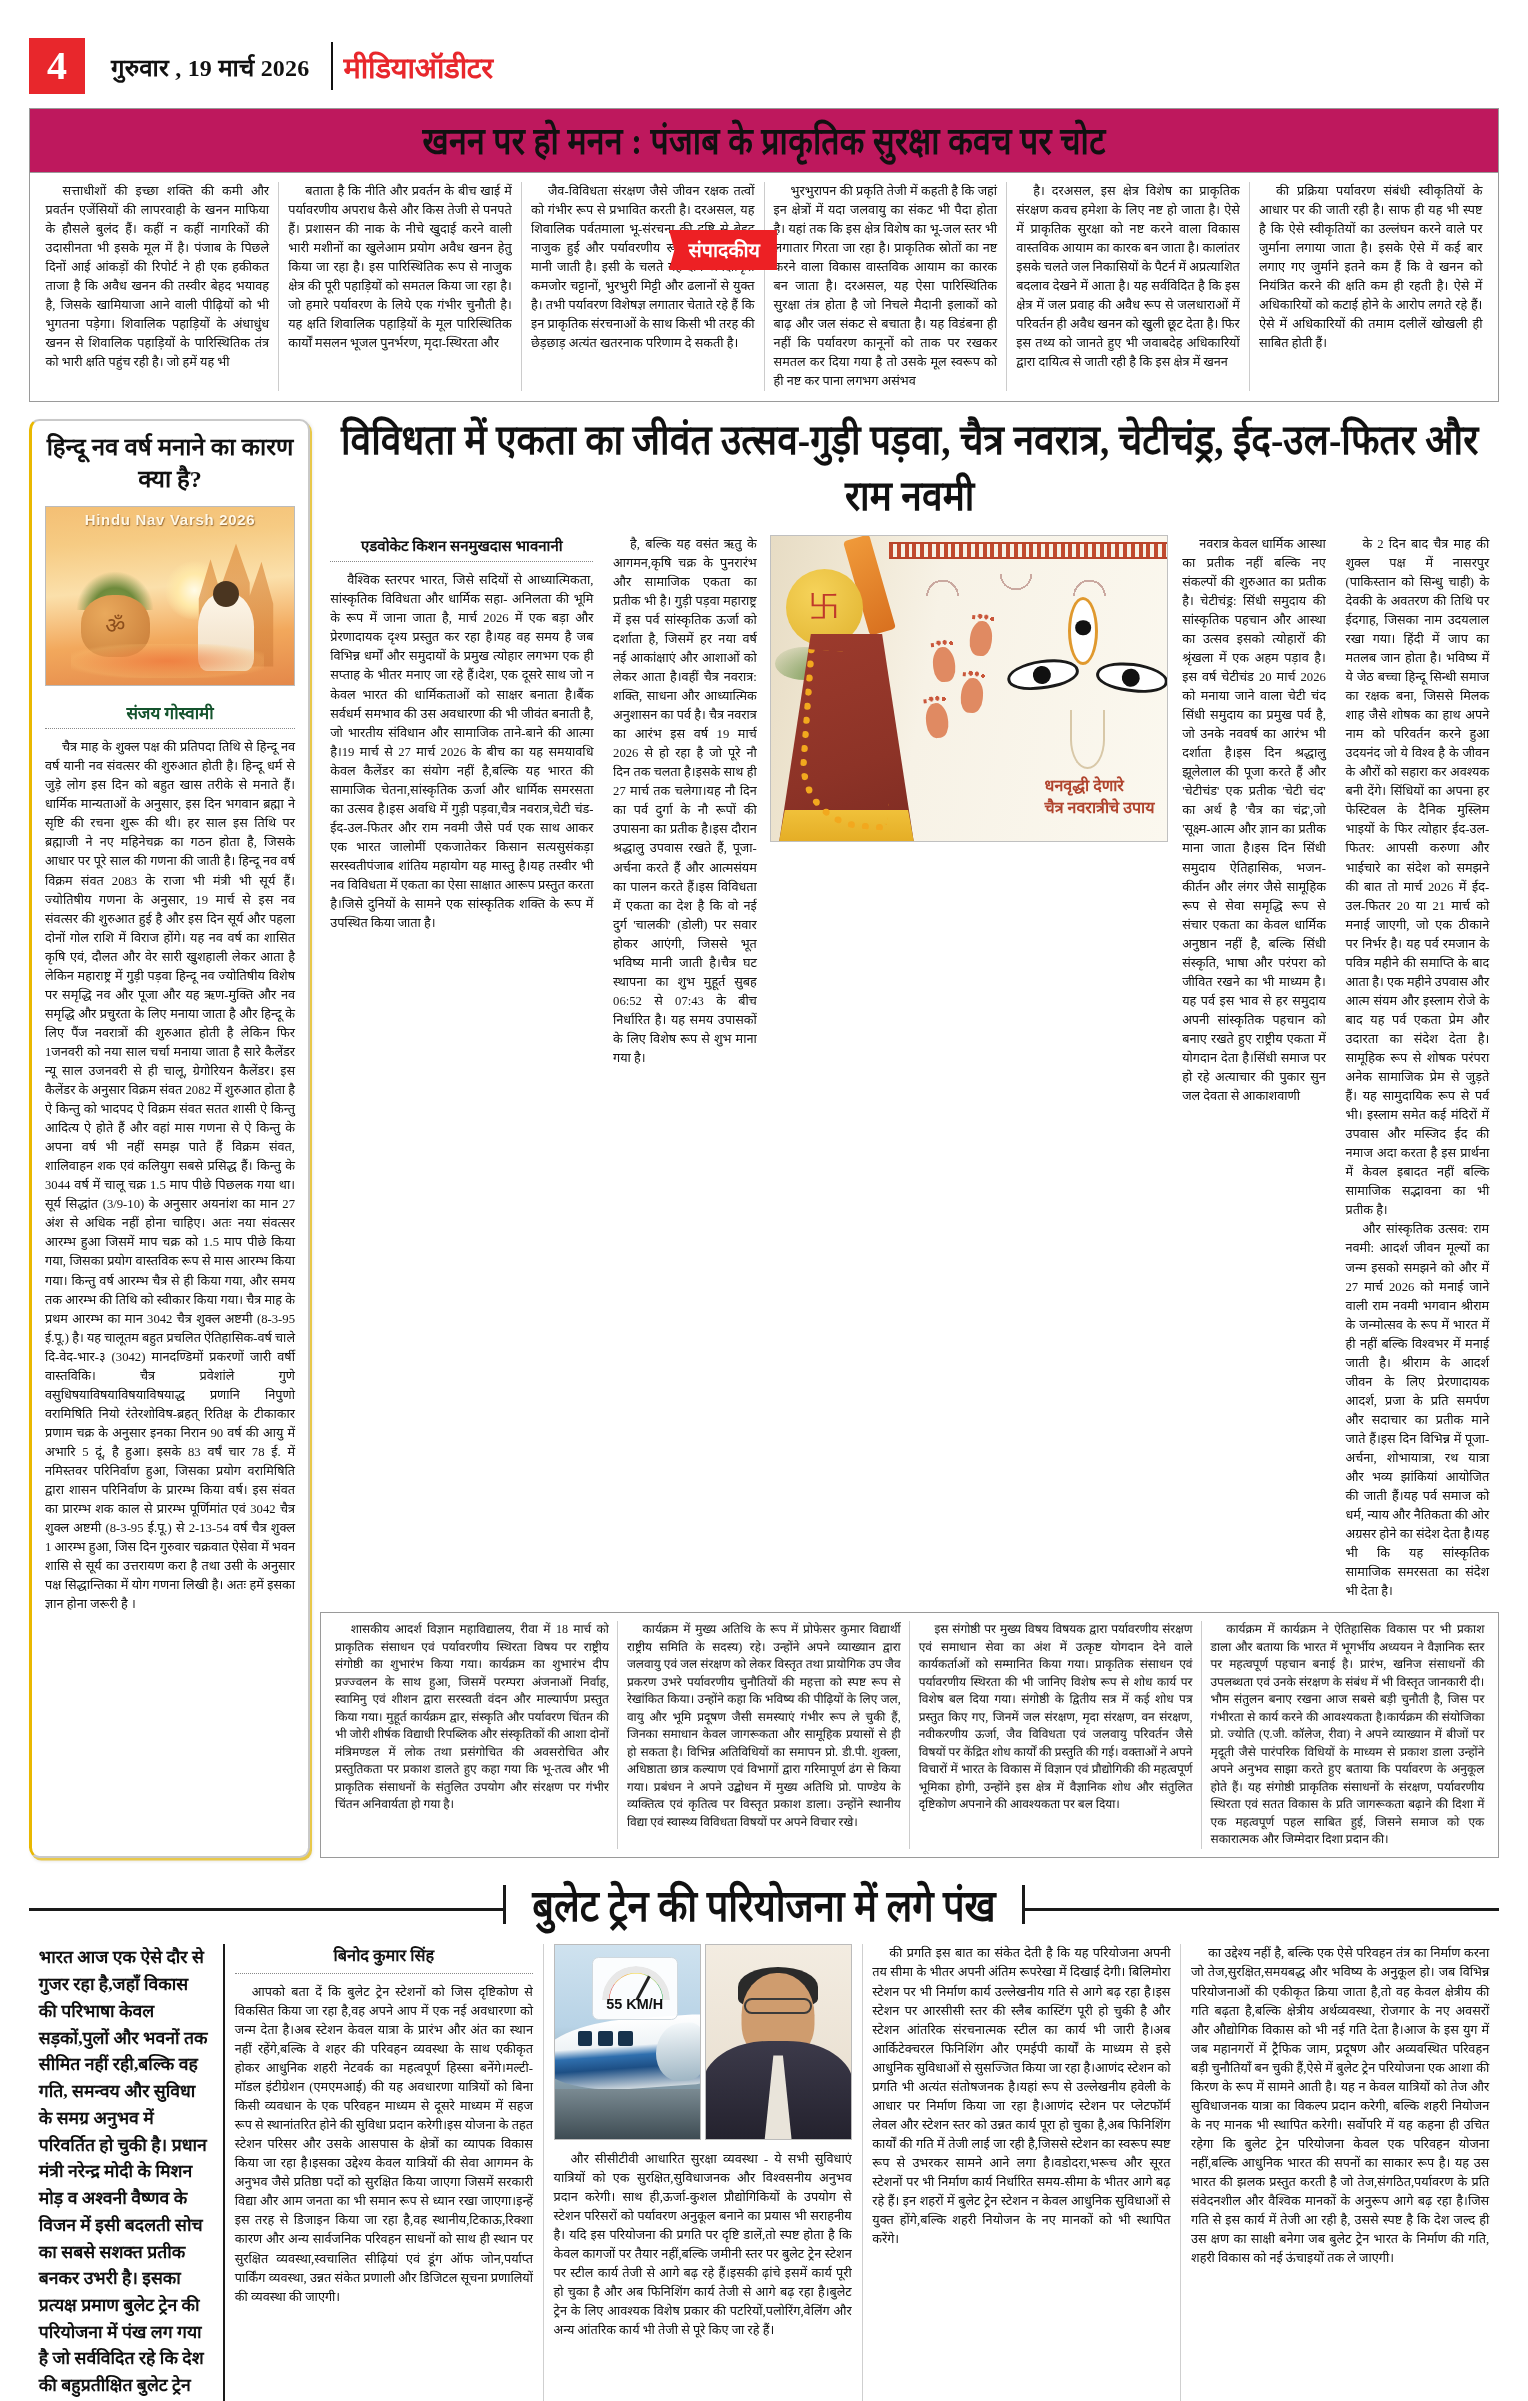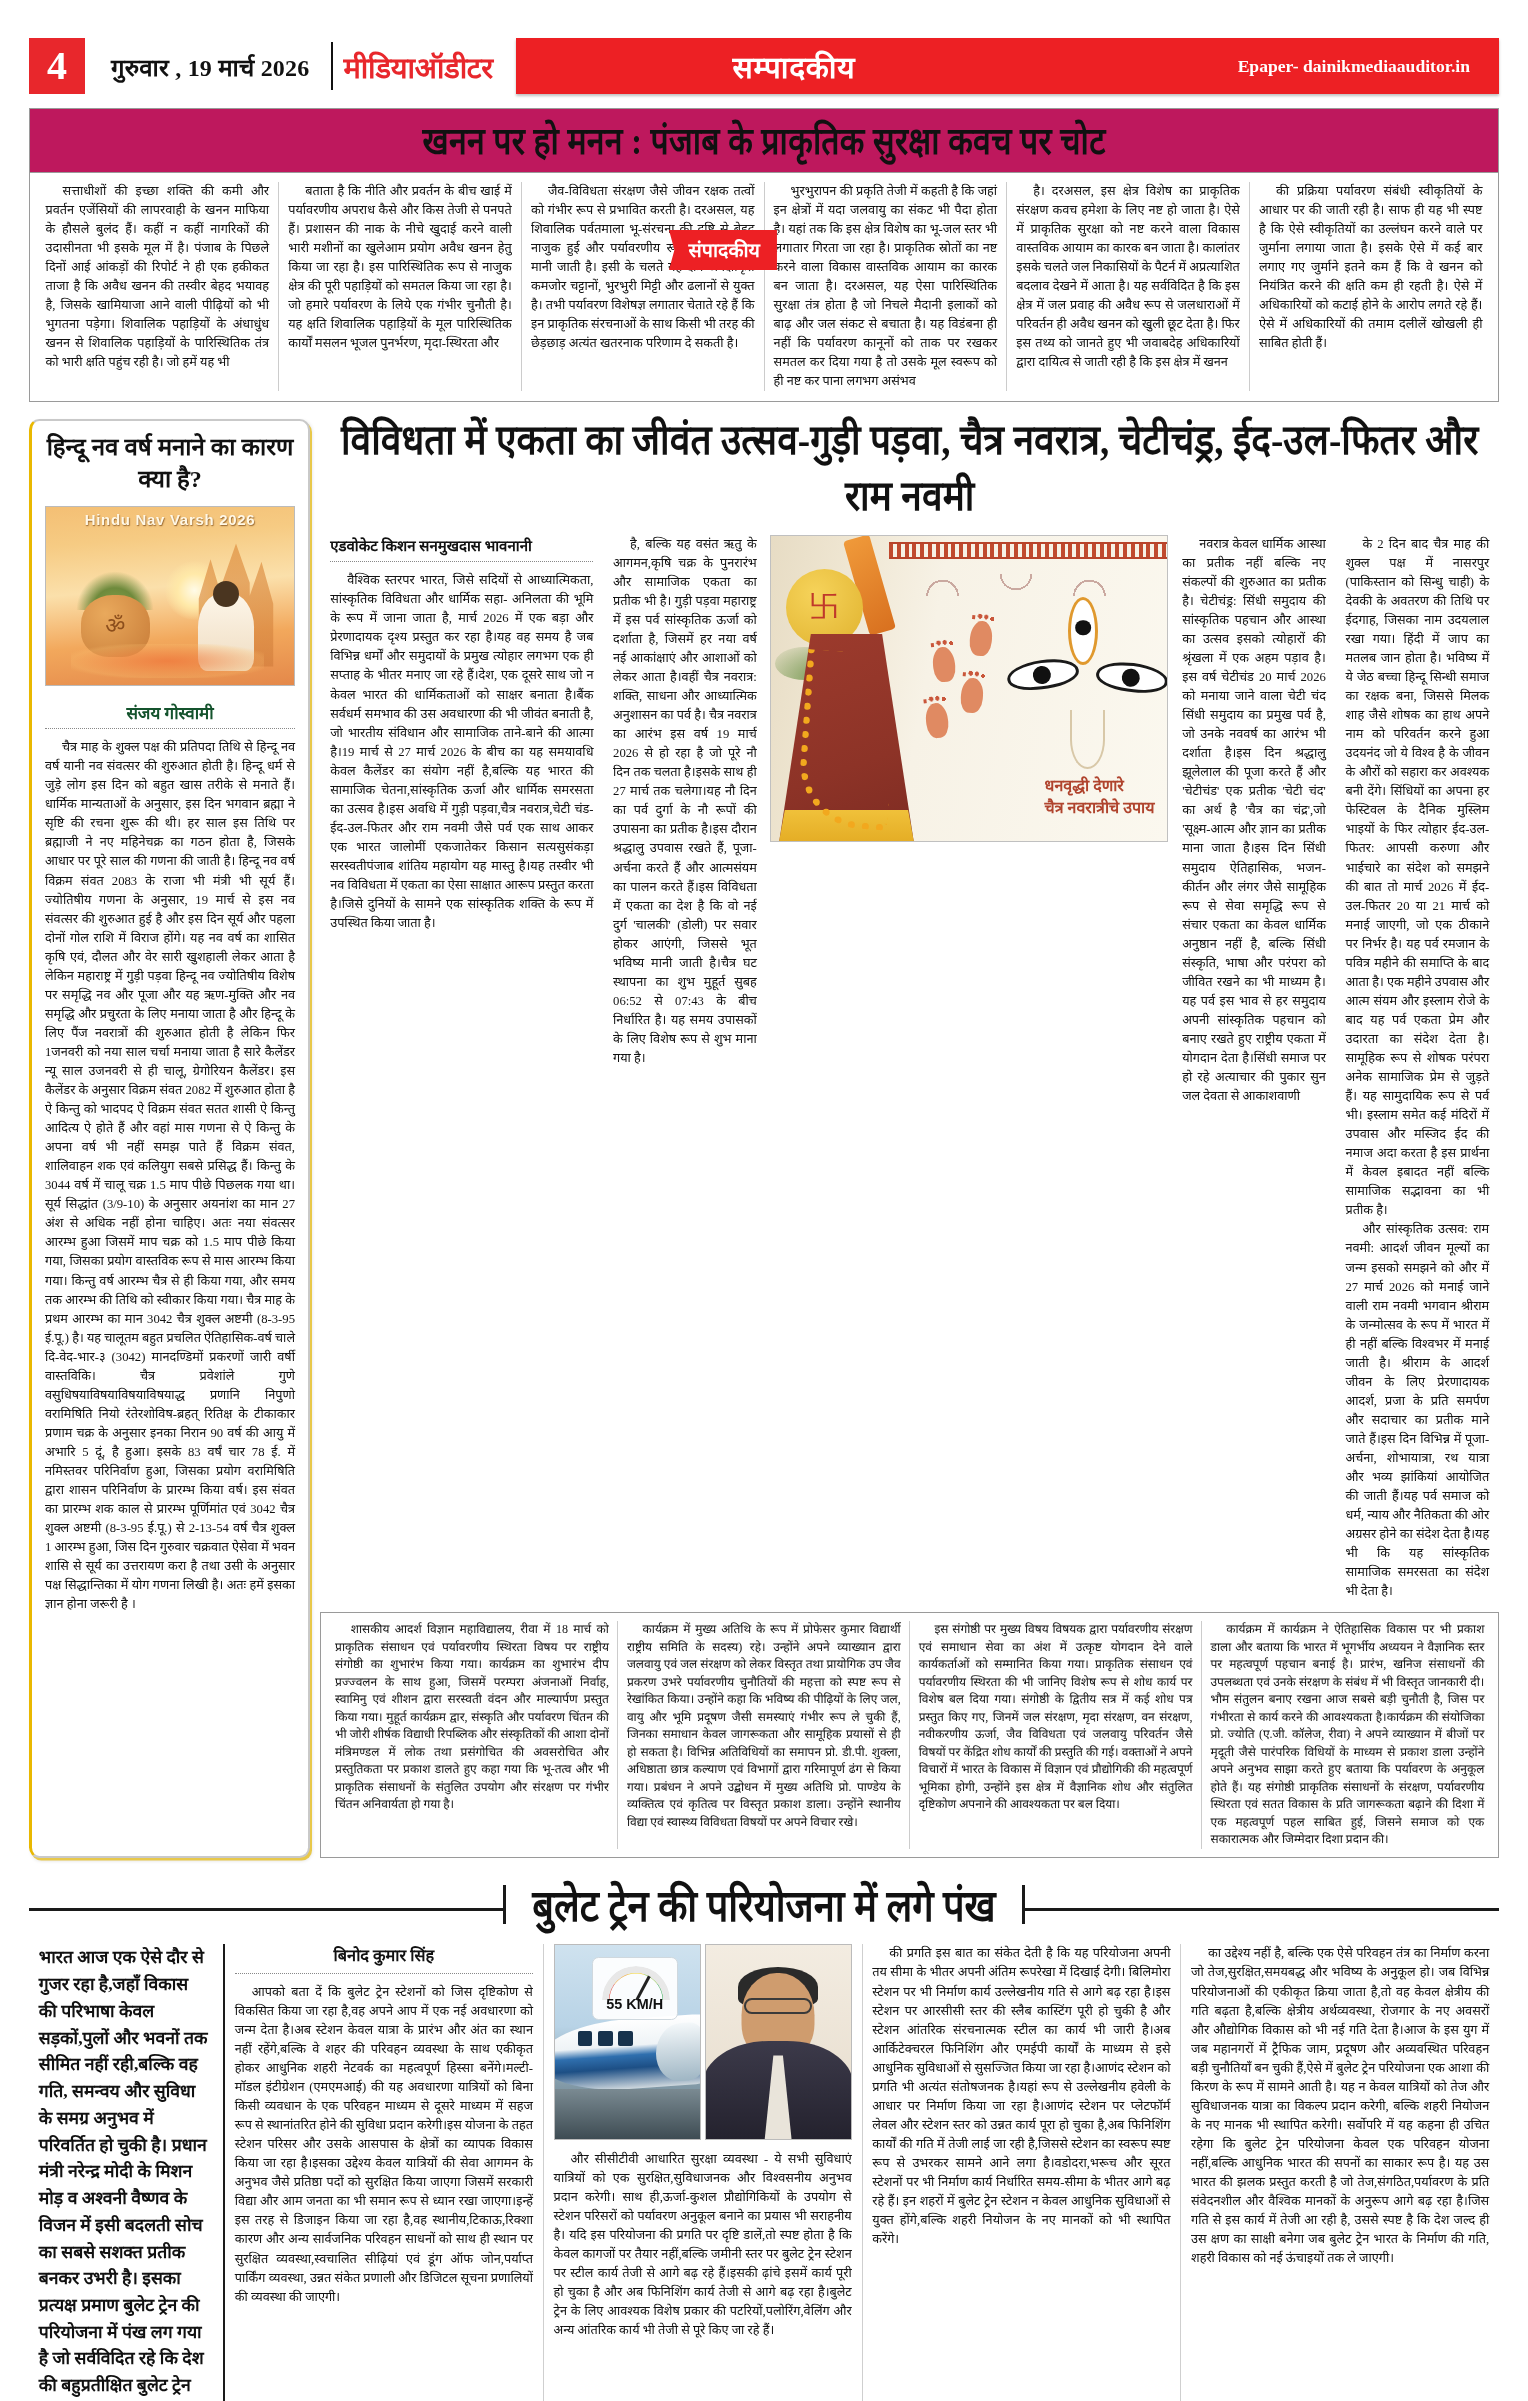--- a/index.html
+++ b/index.html
@@ -266,21 +266,21 @@
     flex: 1;
     padding: 0 9.8px;
     font-size: 12.7px;
     line-height: 1.5;
     text-align: justify;
     color: #111;
   }
   .c-col.narrow-left { flex: 0 0 24%; }
   .c-col p { text-indent: 17px; }
   .c-byline {
-    text-align: left;
+    text-align: center;
     font-size: 15px;
     font-weight: bold;
     padding-bottom: 3.9px;
     border-bottom: 1.3px dotted #888;
     margin-bottom: 9.1px;
   }
 
   
   .hero-img {
     width: 398px;
@@ -601,24 +601,20 @@
 </head>
 <body>
 
 <div class="page">
 
   <div class="masthead">
     <div class="page-number-box">4</div>
     <div class="masthead-date">गुरुवार , 19 मार्च 2026</div>
     <div class="masthead-divider"></div>
     <div class="masthead-brand">मीडियाऑडीटर</div>
-    <div class="masthead-red">
-      <div class="masthead-section">सम्पादकीय</div>
-      <div class="masthead-epaper">Epaper- dainikmediaauditor.in</div>
-    </div>
   </div>
 
   <div class="editorial-block">
     <div class="editorial-headline-bar">
       <h1>खनन पर हो मनन : पंजाब के प्राकृतिक सुरक्षा कवच पर चोट</h1>
     </div>
     <div class="editorial-body">
       <div class="sampadkiya-badge">संपादकीय</div>
       <div class="ed-col">
           <p>सत्ताधीशों की इच्छा शक्ति की कमी और प्रवर्तन एजेंसियों की लापरवाही के खनन माफिया के हौसले बुलंद हैं। कहीं न कहीं नागरिकों की उदासीनता भी इसके मूल में है। पंजाब के पिछले दिनों आई आंकड़ों की रिपोर्ट ने ही एक हकीकत ताजा है कि अवैध खनन की तस्वीर बेहद भयावह है, जिसके खामियाजा आने वाली पीढ़ियों को भी भुगतना पड़ेगा। शिवालिक पहाड़ियों के अंधाधुंध खनन से शिवालिक पहाड़ियों के पारिस्थितिक तंत्र को भारी क्षति पहुंच रही है। जो हमें यह भी</p>

